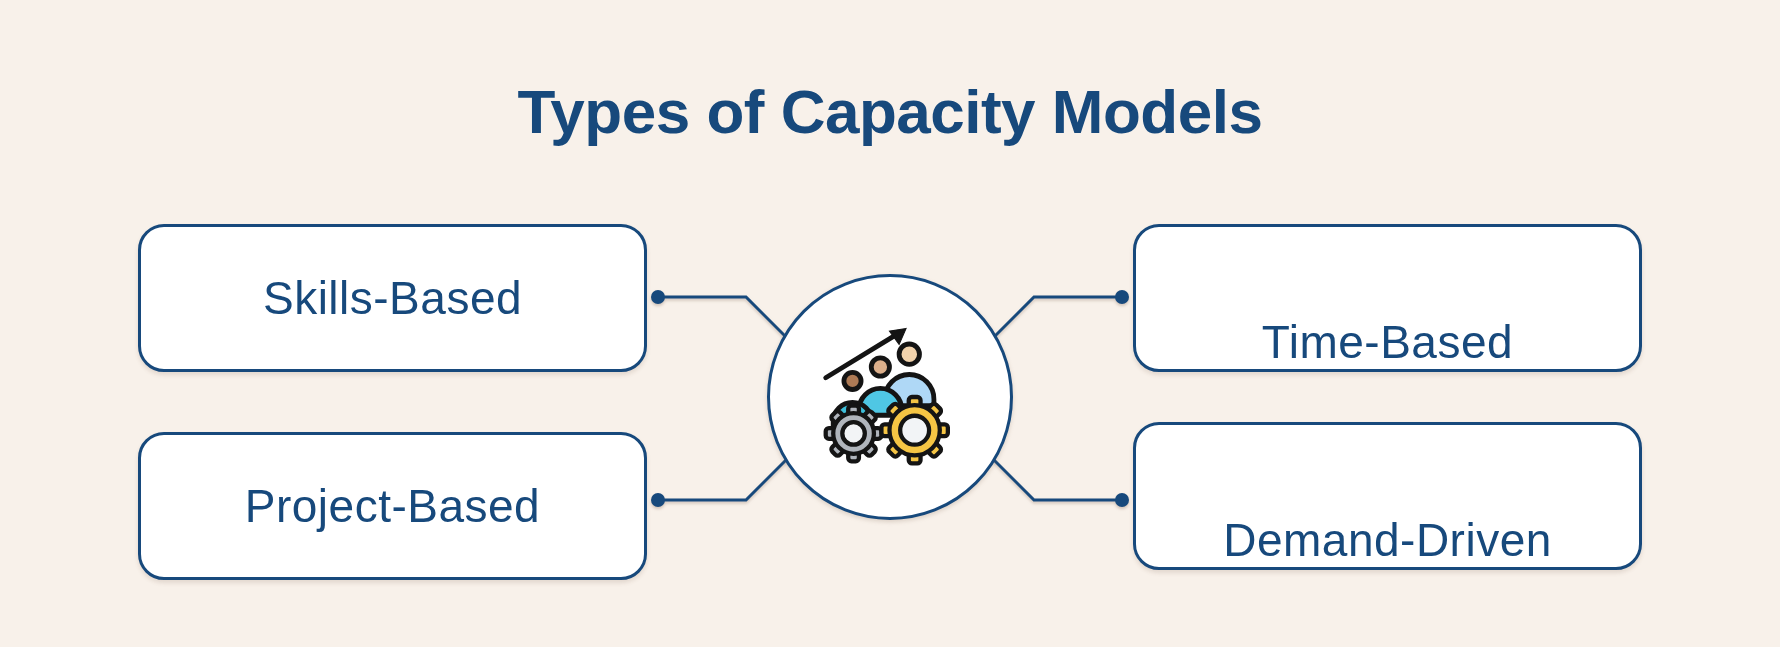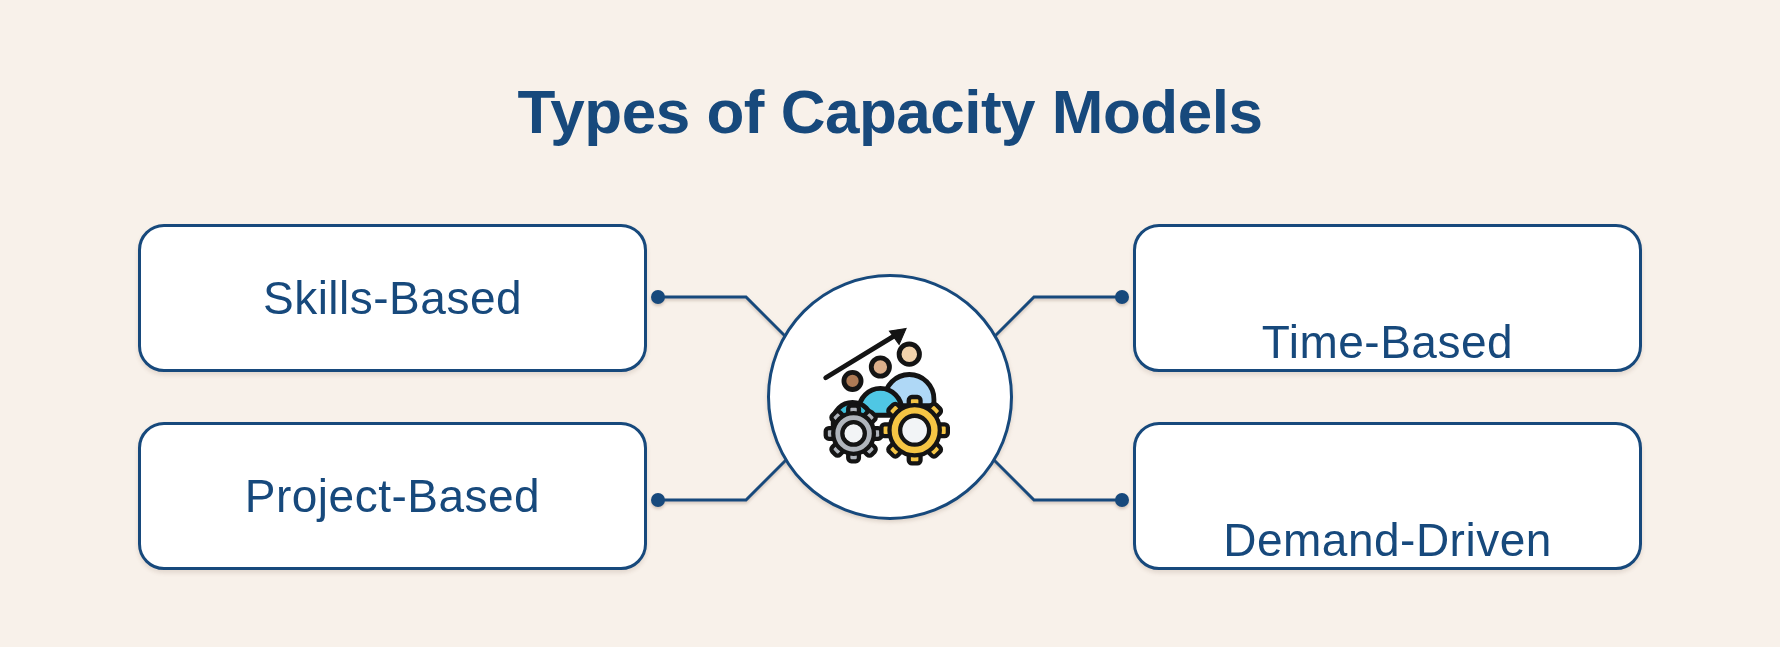--- a/index.html
+++ b/index.html
@@ -64,21 +64,21 @@
     box-shadow:0 3px 4px rgba(120,90,70,0.16);
   }
   .node span{
     font-size:46px;
     font-weight:500;
     color:var(--navy);
     letter-spacing:0.5px;
   }
   .node.top-left{left:138px;top:224px;}
   .node.top-right{left:1133px;top:224px;align-items:flex-end;}
-  .node.bottom-left{left:138px;top:422px;}
+  .node.bottom-left{left:138px;top:432px;}
   .node.bottom-right{left:1133px;top:422px;align-items:flex-end;}
   .hub{
     position:absolute;
     left:767px;top:274px;
     width:246px;height:246px;
     box-sizing:border-box;
     background:#FFFFFF;
     border:3px solid var(--navy);
     border-radius:50%;
     display:flex;

